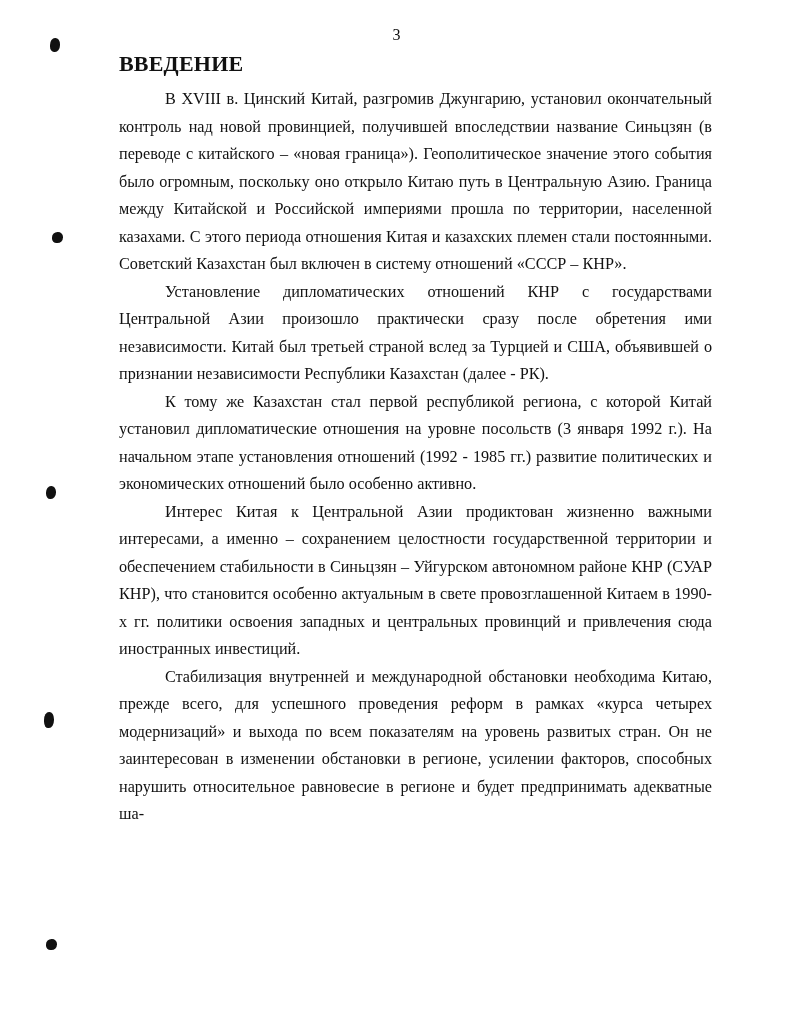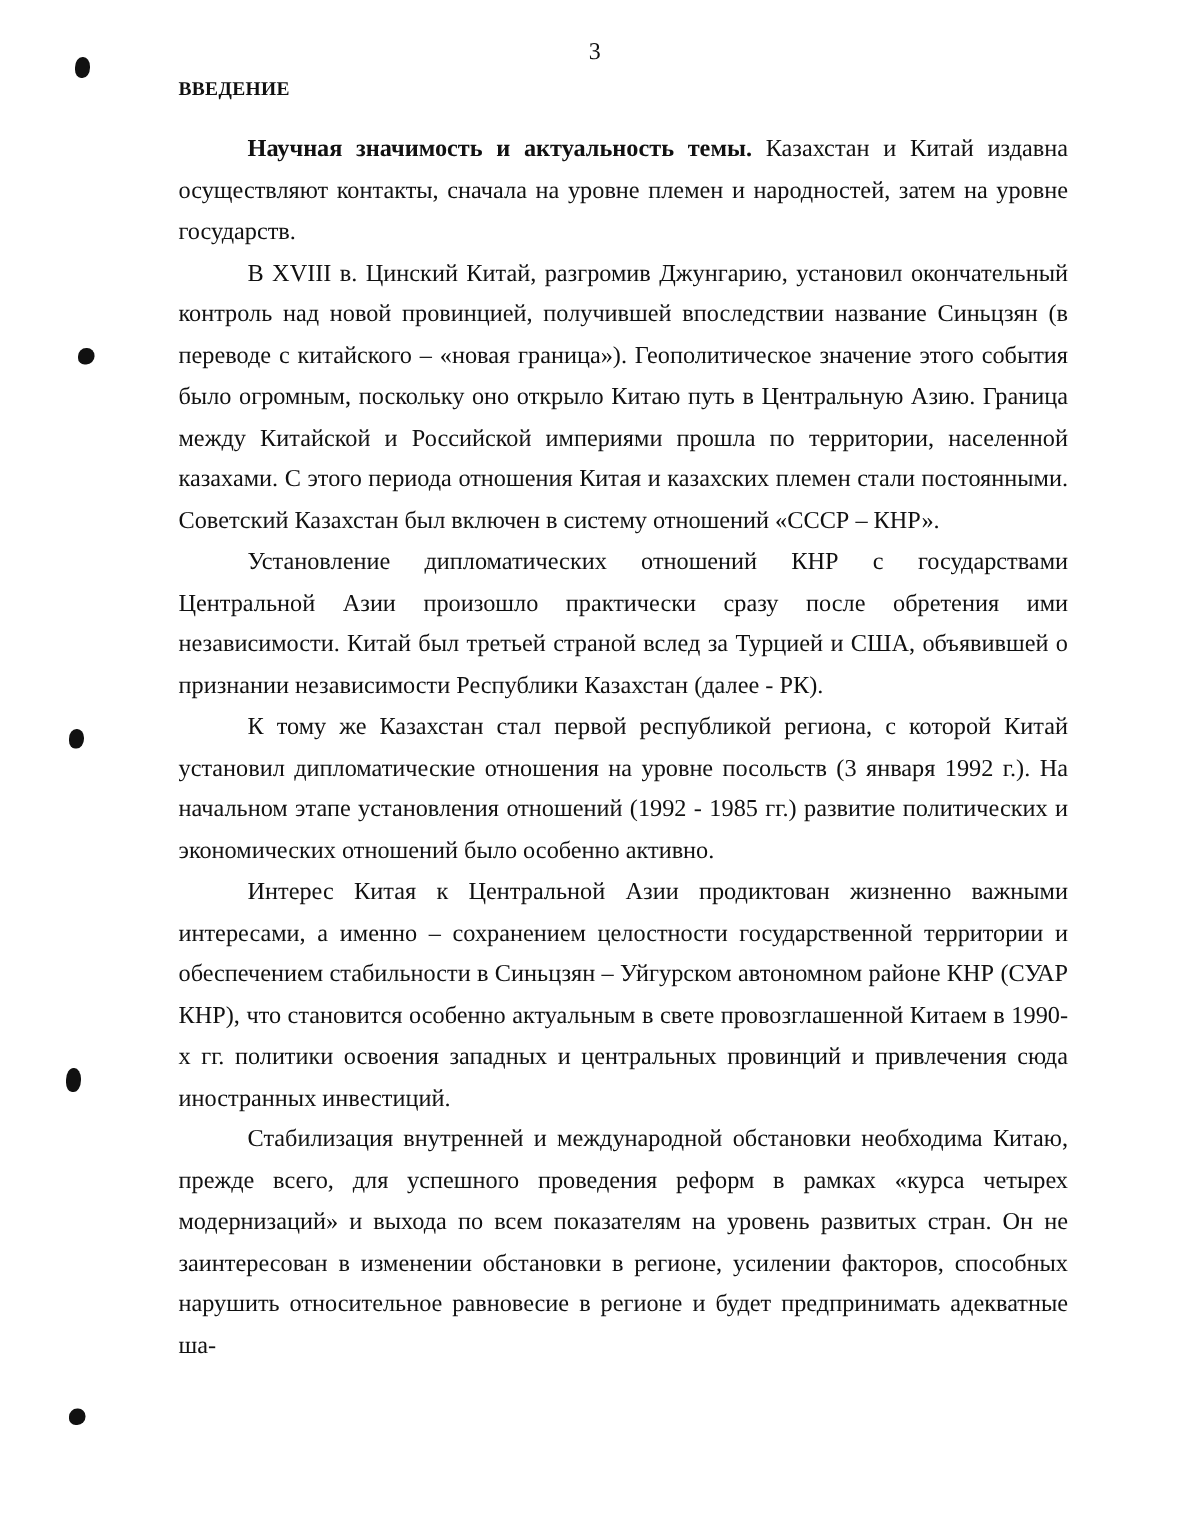--- a/index.html
+++ b/index.html
@@ -1,36 +1,35 @@
 <!DOCTYPE html>
 <html><head>
 <meta charset="utf-8">
 <style>
   html, body { margin: 0; padding: 0; background: #ffffff; }
   body { width: 793px; height: 1025px; position: relative; overflow: hidden; font-family: "Liberation Serif", "DejaVu Serif", serif; color: #111; }
   .page-number { position: absolute; left: 0; width: 793px; top: 26px; text-align: center; font-size: 16px; }
-  .heading { position: absolute; left: 119px; top: 51px; font-size: 13px; font-weight: bold; letter-spacing: 0.2px; }
+  .heading { position: absolute; left: 119px; top: 51px; font-size: 22px; font-weight: bold; letter-spacing: 0.2px; }
   .text { position: absolute; left: 119px; top: 86px; width: 593px; font-size: 16.2px; line-height: 27.5px; text-align: justify; }
   .text p { margin: 0; text-indent: 46px; }
   .hole { position: absolute; width: 11px; height: 11px; background: #111; border-radius: 50% 45% 50% 40%; }
 </style>
 </head>
 <body>
 
 <div>
   <div class="hole" style="left:50px;top:38px;width:10px;height:14px;"></div>
   <div class="hole" style="left:52px;top:232px;"></div>
   <div class="hole" style="left:46px;top:486px;width:10px;height:13px;"></div>
   <div class="hole" style="left:44px;top:712px;width:10px;height:16px;"></div>
   <div class="hole" style="left:46px;top:939px;"></div>
 
   <div class="page-number">3</div>
   <div class="heading">ВВЕДЕНИЕ</div>
 
   <div class="text">
-    <p><b>Научная значимость и актуальность темы.</b><span> Казахстан и Китай издавна осуществляют контакты, сначала на уровне племен и народностей, затем на уровне государств.</span></p>
     <p><span>В XVIII в. Цинский Китай, разгромив Джунгарию, установил окончательный контроль над новой провинцией, получившей впоследствии название Синьцзян (в переводе с китайского – «новая граница»). Геополитическое значение этого события было огромным, поскольку оно открыло Китаю путь в Центральную Азию. Граница между Китайской и Российской империями прошла по территории, населенной казахами. С этого периода отношения Китая и казахских племен стали постоянными. Советский Казахстан был включен в систему отношений «СССР – КНР».</span></p>
     <p><span>Установление дипломатических отношений КНР с государствами Центральной Азии произошло практически сразу после обретения ими независимости. Китай был третьей страной вслед за Турцией и США, объявившей о признании независимости Республики Казахстан (далее - РК).</span></p>
     <p><span>К тому же Казахстан стал первой республикой региона, с которой Китай установил дипломатические отношения на уровне посольств (3 января 1992 г.). На начальном этапе установления отношений (1992 - 1985 гг.) развитие политических и экономических отношений было особенно активно.</span></p>
     <p><span>Интерес Китая к Центральной Азии продиктован жизненно важными интересами, а именно – сохранением целостности государственной территории и обеспечением стабильности в Синьцзян – Уйгурском автономном районе КНР (СУАР КНР), что становится особенно актуальным в свете провозглашенной Китаем в 1990-х гг. политики освоения западных и центральных провинций и привлечения сюда иностранных инвестиций.</span></p>
     <p><span>Стабилизация внутренней и международной обстановки необходима Китаю, прежде всего, для успешного проведения реформ в рамках «курса четырех модернизаций» и выхода по всем показателям на уровень развитых стран. Он не заинтересован в изменении обстановки в регионе, усилении факторов, способных нарушить относительное равновесие в регионе и будет предпринимать адекватные ша-</span></p>
   </div>
 </div>
 
 </body></html>

